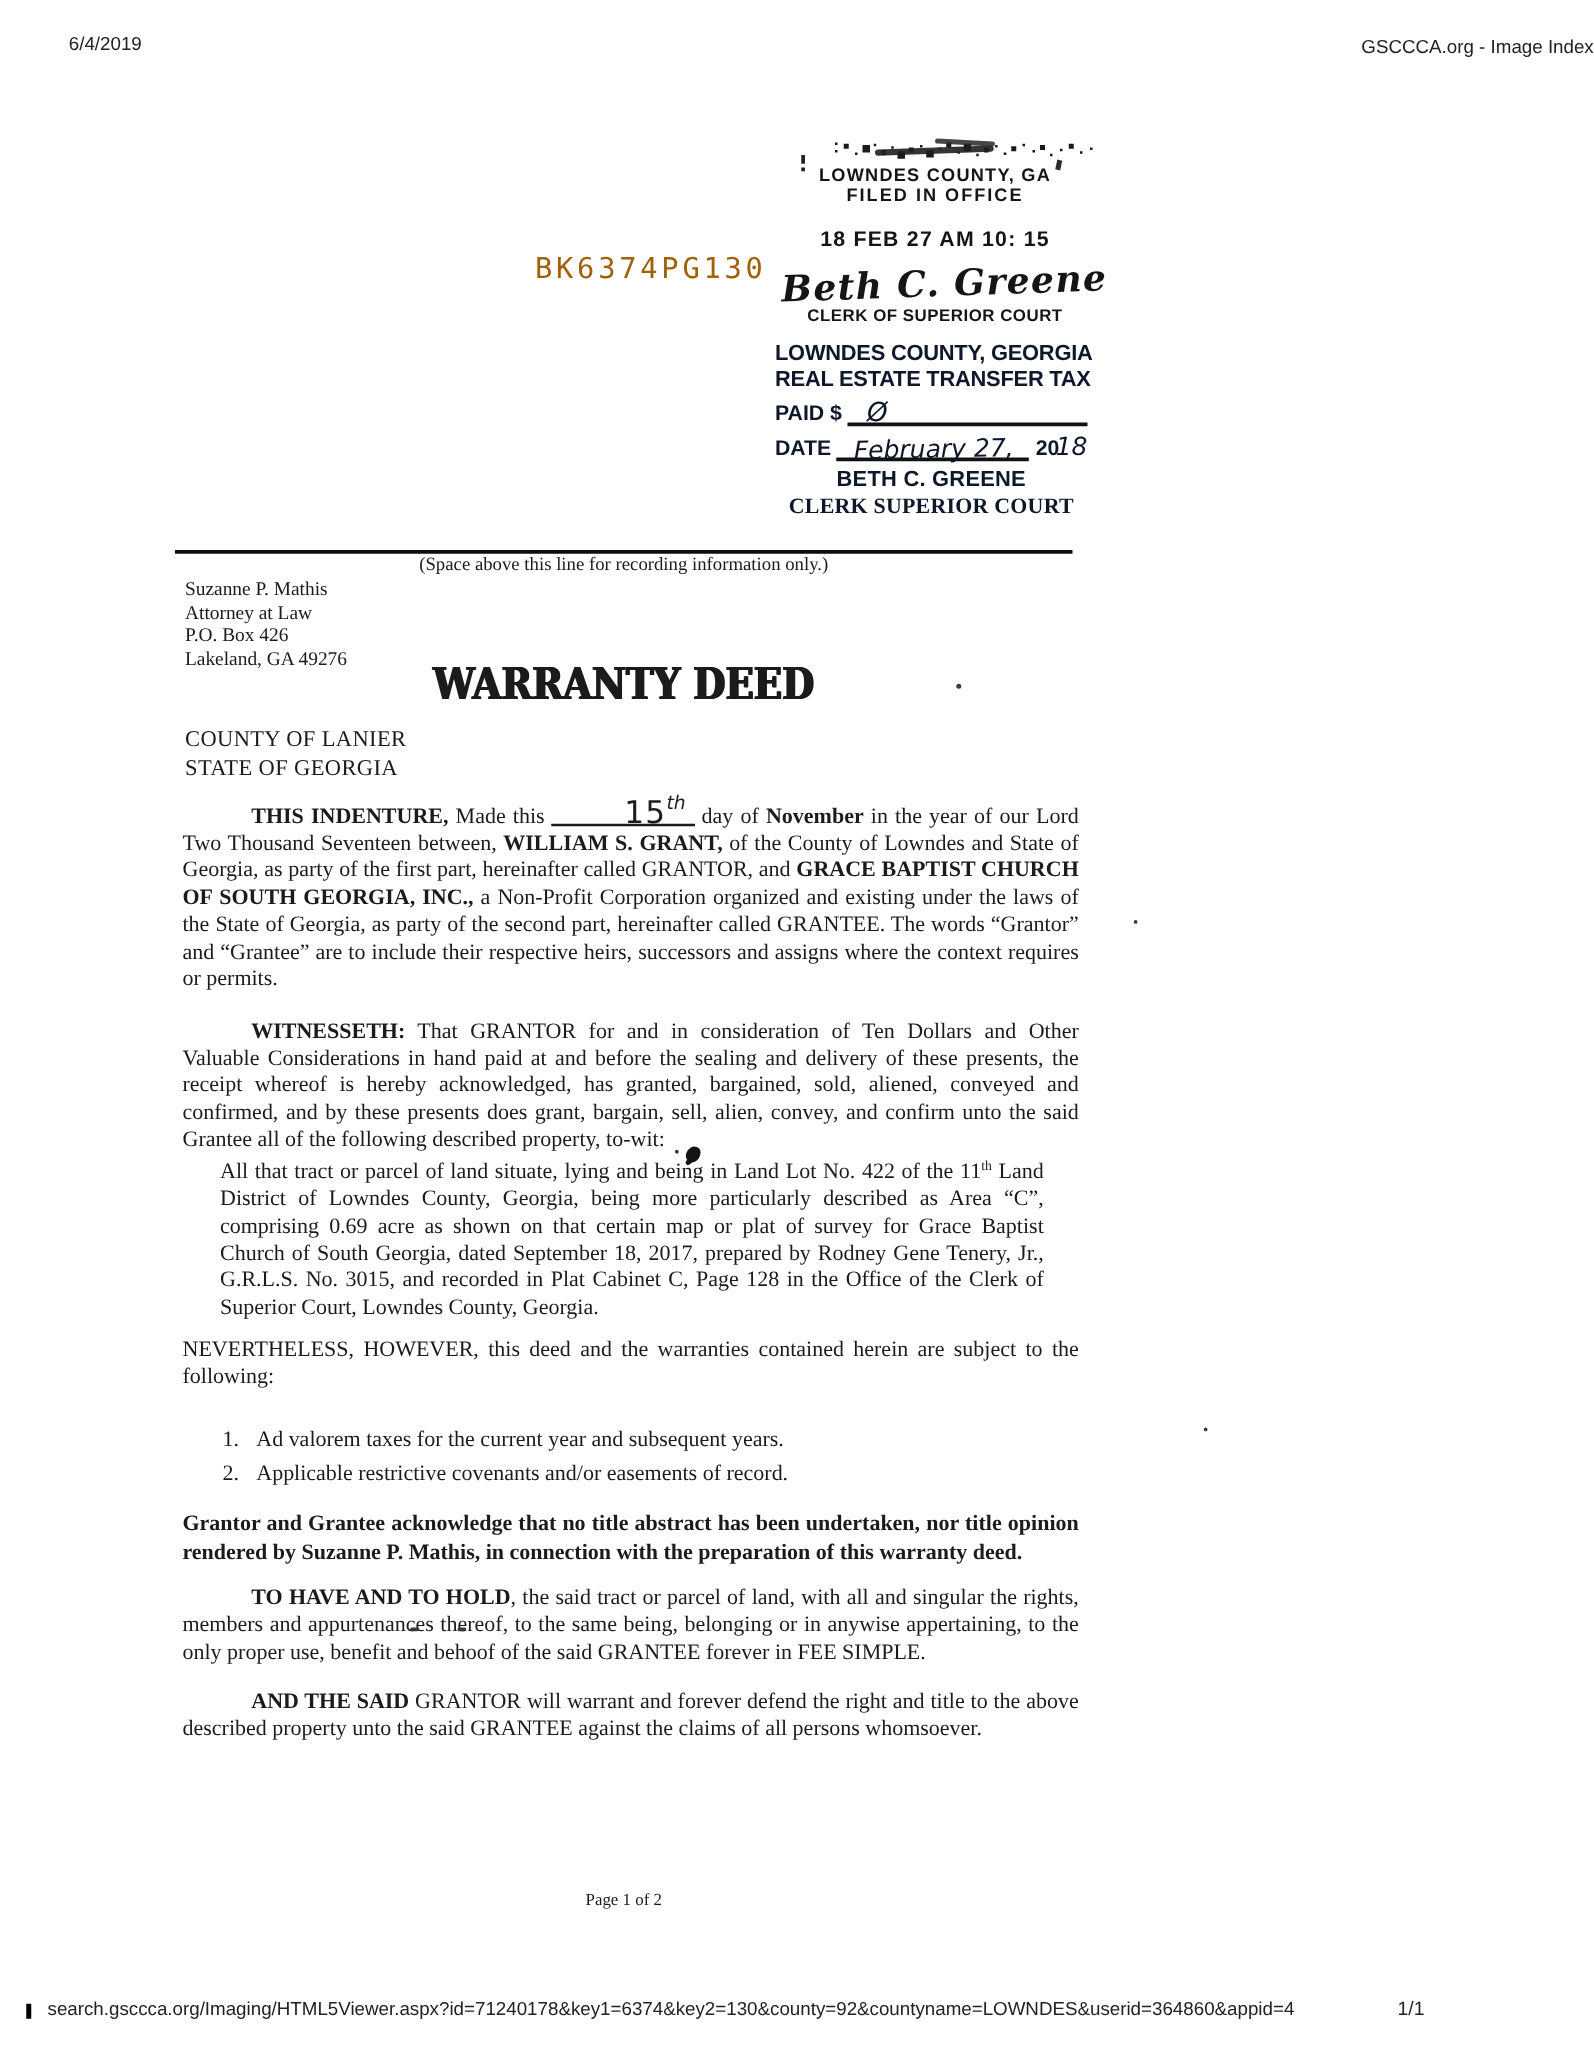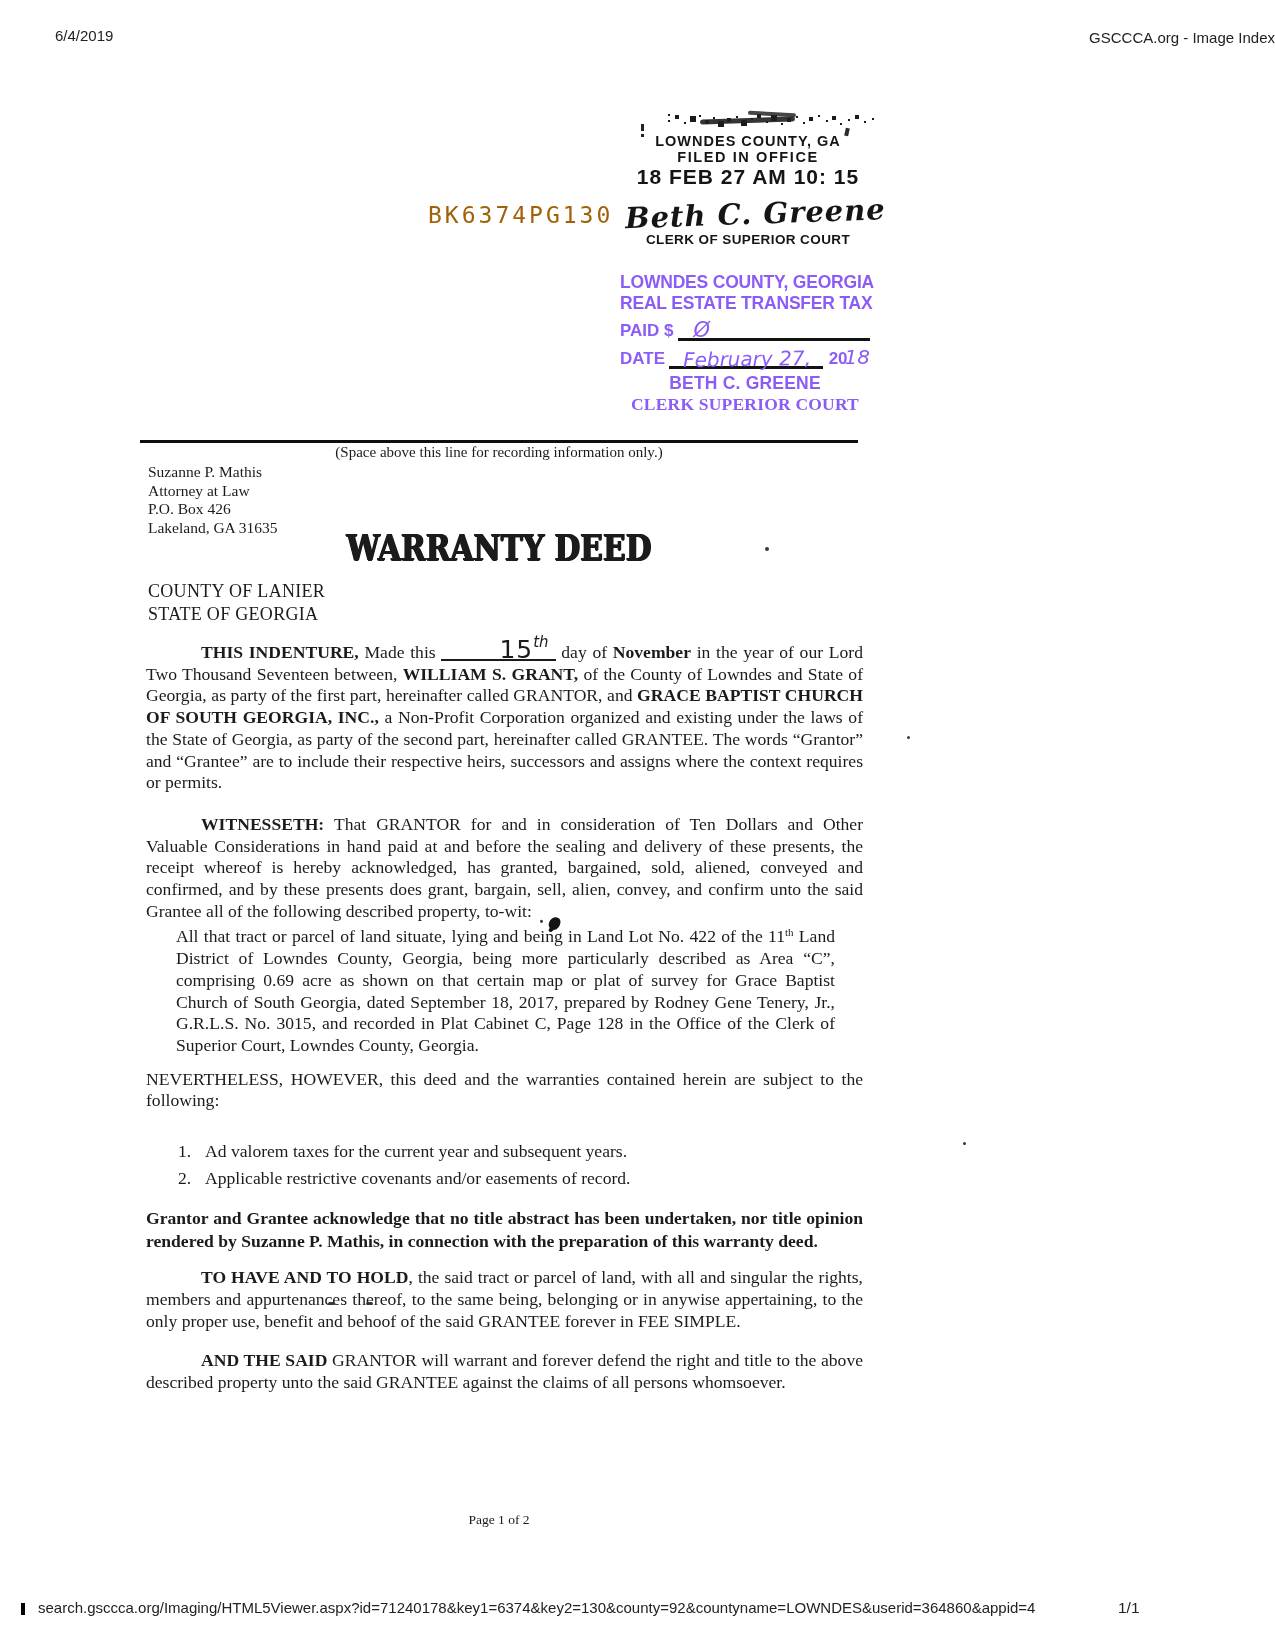--- a/index.html
+++ b/index.html
@@ -12,21 +12,21 @@
   .hdr-title{left:62px;right:0;top:29px;text-align:right;}
   .ftr-url{left:38px;top:1599px;font-size:15px;}
   .ftr-page{left:1118px;top:1599px;font-size:15.5px;}
   .edge-mark{position:absolute;left:21px;top:1603px;width:4px;height:12px;background:#000;}
 
   
   .stamp-filed{position:absolute;left:625px;top:133px;width:246px;text-align:center;color:#151515;
                font-family:"Liberation Sans",sans-serif;font-weight:bold;}
   .sf-line1{font-size:14.5px;letter-spacing:1px;white-space:nowrap;}
   .sf-line2{font-size:14.5px;letter-spacing:1.6px;}
-  .sf-datetime{font-size:21px;letter-spacing:1px;white-space:nowrap;}
+  .sf-datetime{font-size:17px;letter-spacing:1px;margin-top:17px;white-space:nowrap;}
   .sf-signature{font-family:"DejaVu Serif",serif;font-style:italic;font-weight:bold;font-size:29px;
                 margin-top:8px;transform:rotate(-2deg);white-space:nowrap;letter-spacing:1px;}
   .sf-clerk{font-size:13.5px;letter-spacing:0.4px;margin-top:1px;white-space:nowrap;}
 
   .stamp-noise{position:absolute;left:668px;top:114px;width:2px;height:2px;background:#1a1a1a;
     box-shadow:0 6px #1a1a1a,8px 2px 0 1px #1a1a1a,16px 8px #1a1a1a,24px 4px 0 2px #1a1a1a,
     31px 1px #1a1a1a,38px 7px 0 1px #1a1a1a,45px 3px #1a1a1a,52px 9px 0 2px #1a1a1a,
     60px 5px 0 1px #1a1a1a,68px 2px #1a1a1a,75px 8px 0 2px #1a1a1a,83px 4px #1a1a1a,
     90px 1px 0 1px #1a1a1a,98px 7px #1a1a1a,105px 3px 0 2px #1a1a1a,113px 9px #1a1a1a,
     120px 5px 0 1px #1a1a1a,128px 2px #1a1a1a,135px 8px #1a1a1a,142px 4px 0 1px #1a1a1a,
@@ -34,21 +34,21 @@
     180px 5px #1a1a1a,188px 2px 0 1px #1a1a1a,196px 7px #1a1a1a,204px 4px #1a1a1a;}
   .stamp-smear{position:absolute;left:700px;top:118px;width:95px;height:5px;background:#1f1f1f;
                border-radius:3px;transform:rotate(-2deg);opacity:.9;}
   .stamp-smear2{position:absolute;left:748px;top:112px;width:48px;height:4px;background:#262626;
                 border-radius:2px;transform:rotate(3deg);opacity:.85;}
   .stamp-excl{position:absolute;left:641px;top:124px;width:3px;height:7px;background:#222;}
   .stamp-excl2{position:absolute;left:641px;top:134px;width:3px;height:3px;background:#222;}
   .stamp-tick{position:absolute;left:845px;top:128px;width:4px;height:8px;background:#2a2a2a;transform:rotate(12deg);}
 
   
-  .stamp-tax{position:absolute;left:620px;top:272px;width:250px;color:#8b5cf6;
+  .stamp-tax{position:absolute;left:620px;top:272px;width:250px;color:#0f172a;
              font-family:"Liberation Sans",sans-serif;font-weight:bold;}
   .st-line{font-size:17.5px;letter-spacing:-0.2px;text-align:center;line-height:20.5px;white-space:nowrap;}
   .st-row{display:flex;align-items:flex-end;font-size:17px;margin-top:3px;line-height:20px;}
   .st-row .lbl{white-space:nowrap;padding-right:4px;}
   .fill-line{flex:1;border-bottom:3px solid #121212;position:relative;height:22px;}
   .hw{font-family:"DejaVu Sans",sans-serif;font-style:italic;font-weight:normal;}
   .paid-hw{position:absolute;left:16px;bottom:-2px;font-size:21px;}
   .date-hw{position:absolute;left:14px;bottom:-3px;font-size:20px;white-space:nowrap;transform:rotate(-1deg);}
   .year{white-space:nowrap;padding-left:6px;}
   .year-hw{font-size:20px;margin-left:-3px;}
@@ -148,21 +148,21 @@
     <div class="st-clerk">CLERK SUPERIOR COURT</div>
   </div>
 
   <div class="rule"></div>
   <div class="space-note">(Space above this line for recording information only.)</div>
 
   <div class="preparer">
     <div>Suzanne P. Mathis</div>
     <div>Attorney at Law</div>
     <div>P.O. Box 426</div>
-    <div>Lakeland, GA 31635</div>
+    <div>Lakeland, GA 49276</div>
   </div>
 
   <div class="deed-title">WARRANTY DEED</div>
   <div class="jurisdiction">
     <div>COUNTY OF LANIER</div>
     <div>STATE OF GEORGIA</div>
   </div>
 
   <div class="deed-body">
     <p class="para indent p1"><b>THIS INDENTURE,</b><span> Made this </span><span class="day-box"><span class="day-num">15</span><span class="day-sup">th</span></span><span> day of </span><b>November</b><span> in the year of our Lord Two Thousand Seventeen between, </span><b>WILLIAM S. GRANT,</b><span> of the County of Lowndes and State of Georgia, as party of the first part, hereinafter called GRANTOR, and </span><b>GRACE BAPTIST CHURCH OF SOUTH GEORGIA, INC.,</b><span> a Non-Profit Corporation organized and existing under the laws of the State of Georgia, as party of the second part, hereinafter called GRANTEE. The words “Grantor” and “Grantee” are to include their respective heirs, successors and assigns where the context requires or permits.</span></p>

